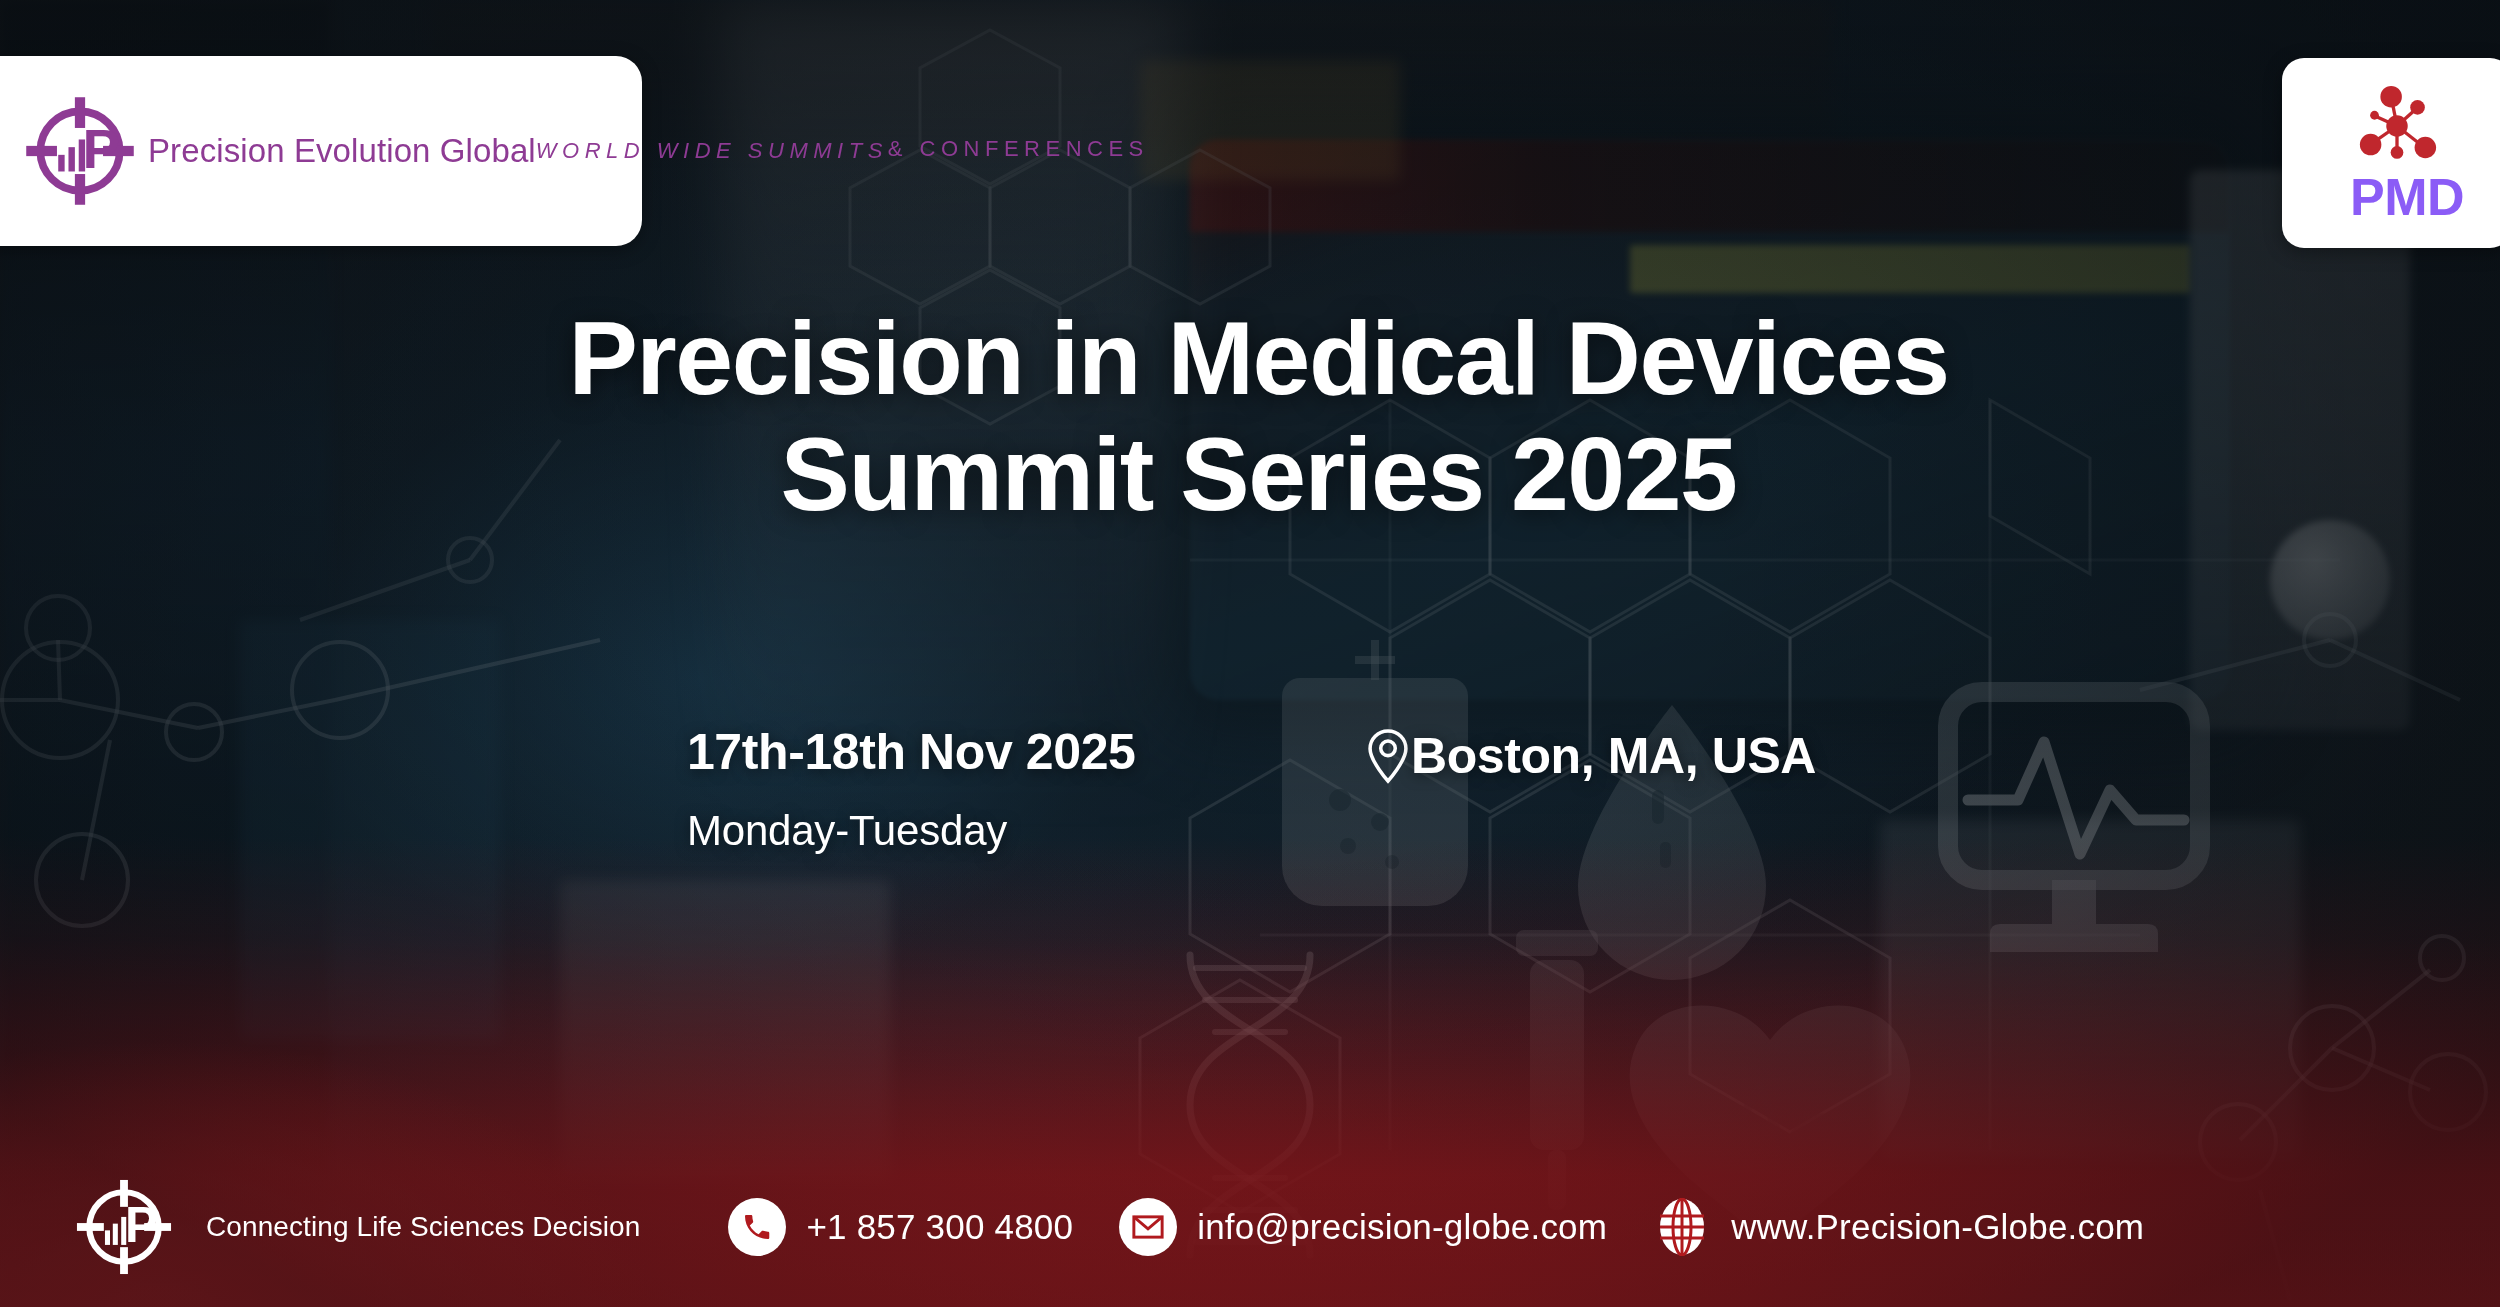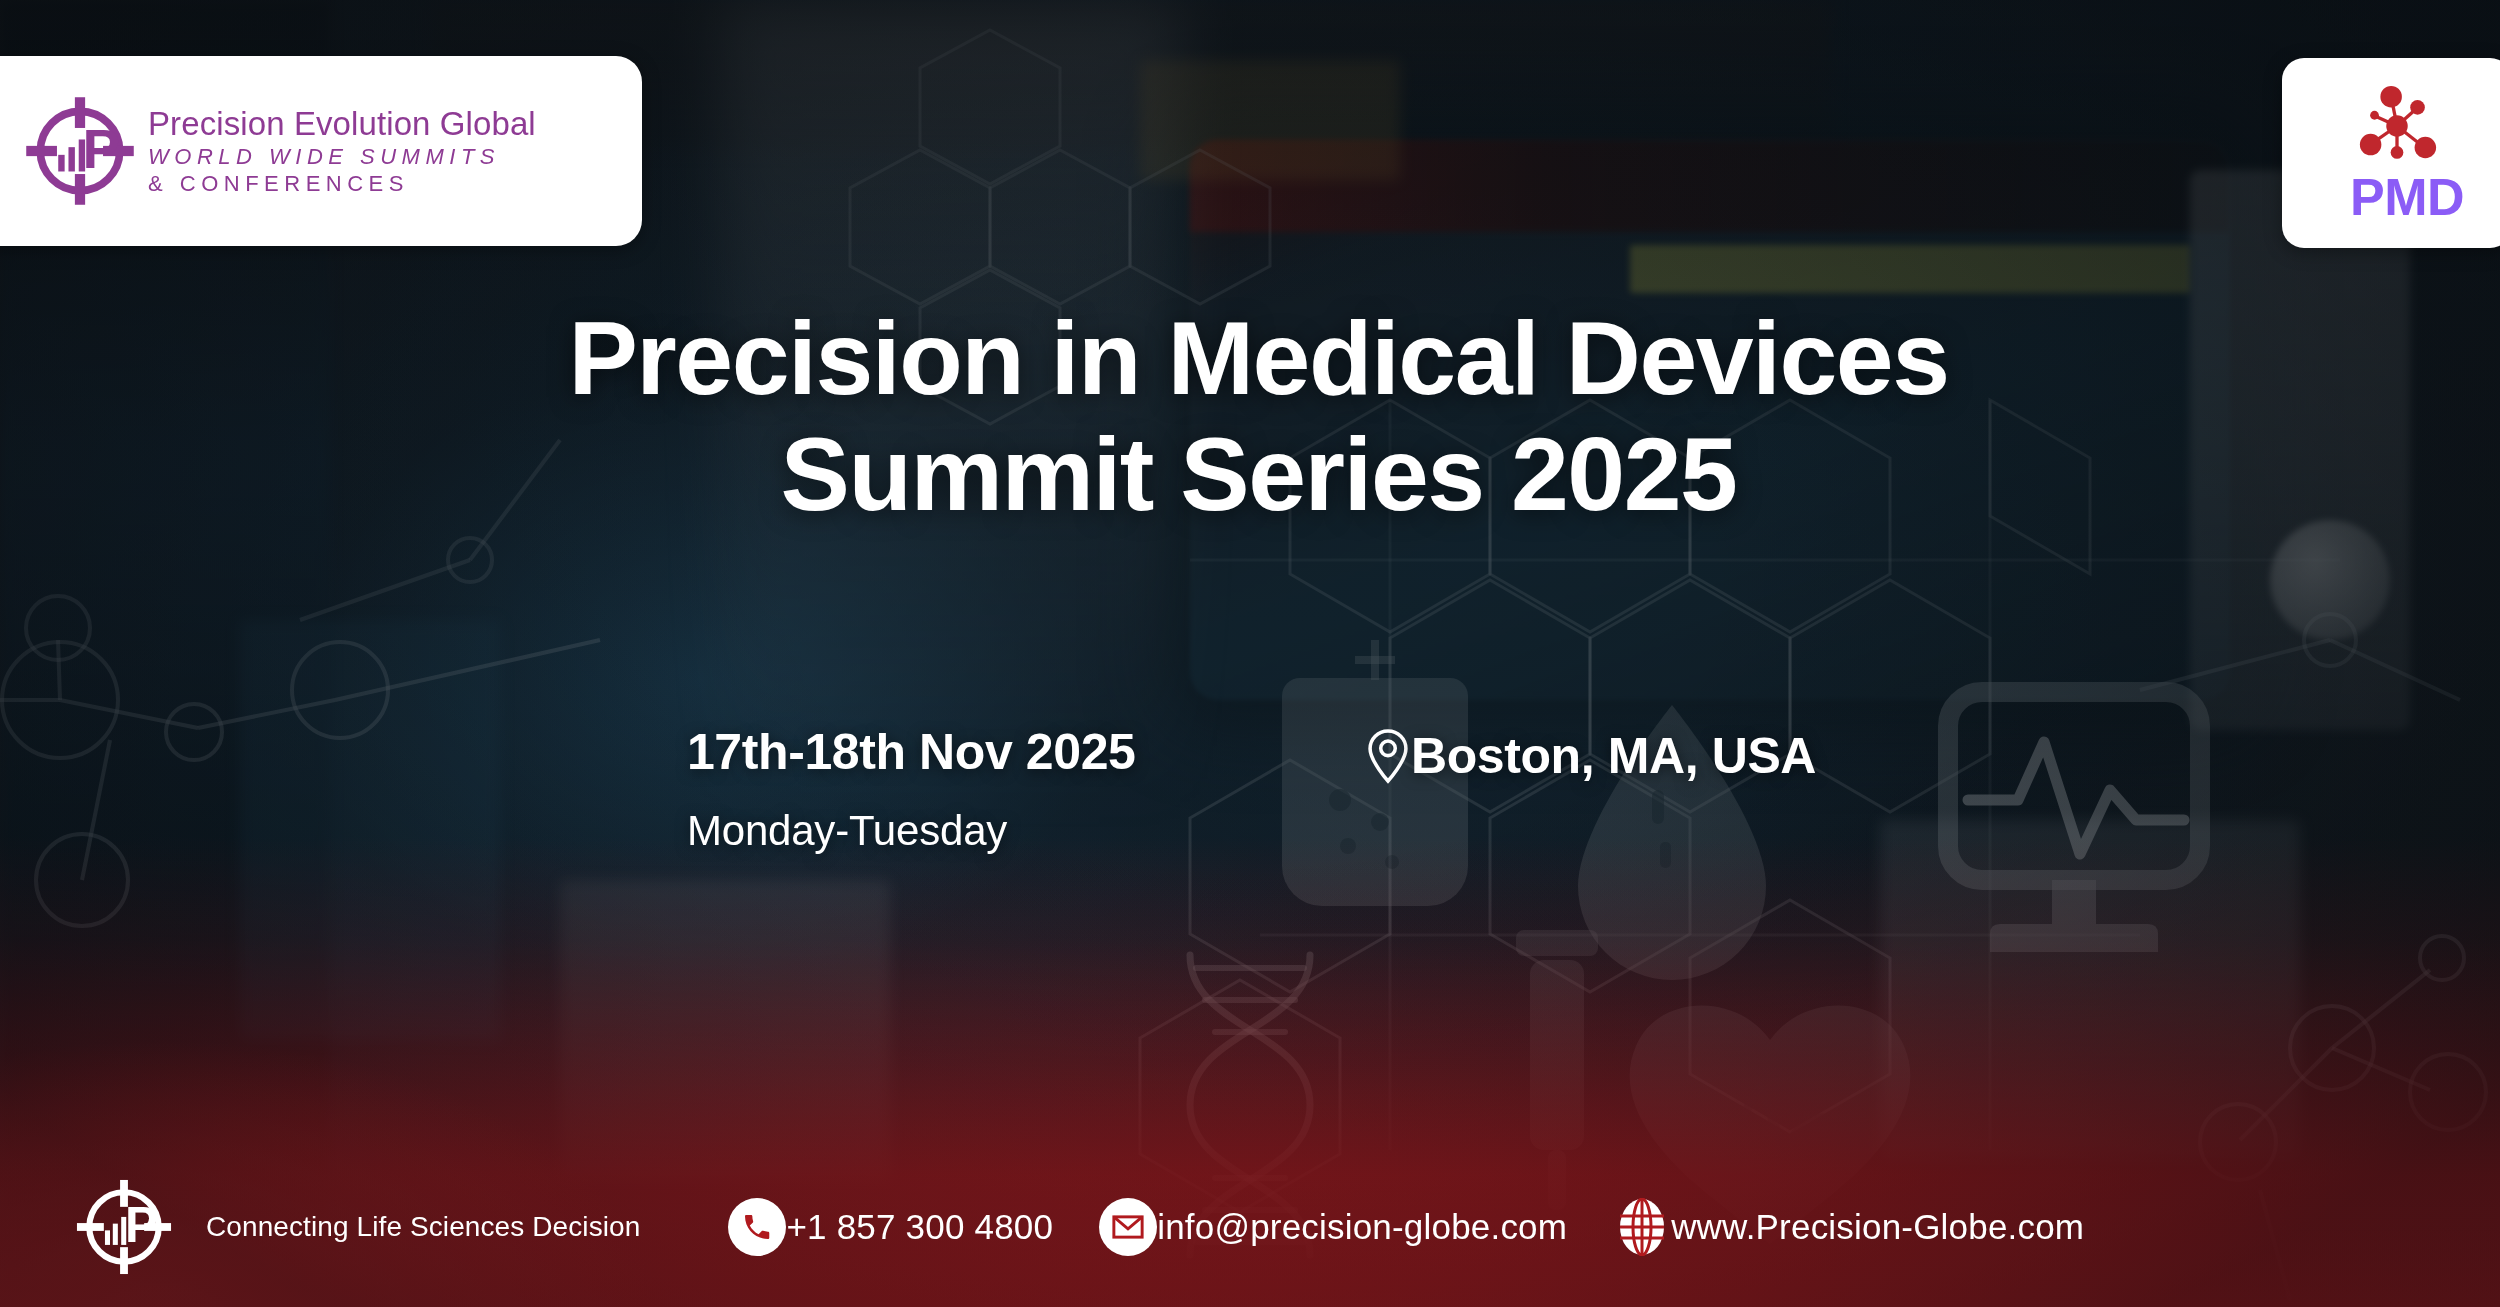--- a/index.html
+++ b/index.html
@@ -96,21 +96,21 @@
 
   
   .logo-card{
     position:absolute;left:-30px;top:56px;width:672px;height:190px;
     background:#ffffff;border-radius:26px;
     display:flex;align-items:center;gap:4px;
     padding-left:46px;box-sizing:border-box;
     box-shadow:0 4px 18px rgba(0,0,0,.35);
   }
   .peg-mark{width:128px;height:128px;flex:0 0 auto;}
-  .peg-text{display:flex;flex-direction:column;line-height:1.02;}
+  .peg-text{display:flex;flex-direction:row;line-height:1.02;}
   .peg-name{
     font-size:33px;color:#8e3b94;font-weight:400;letter-spacing:.1px;
     white-space:nowrap;
   }
   .peg-sub1{
     font-size:22px;color:#8e3b94;letter-spacing:5.5px;white-space:nowrap;margin-top:6px;font-style:italic;
   }
   .peg-sub2{
     font-size:22px;color:#8e3b94;letter-spacing:5.5px;white-space:nowrap;margin-top:4px;
   }
@@ -158,21 +158,21 @@
 
   
   .footer{
     position:absolute;left:0;right:0;bottom:0;height:160px;
     display:flex;align-items:center;
   }
   .footer-brand{display:flex;align-items:center;gap:26px;padding-left:68px;}
   .footer-mark{width:112px;height:112px;flex:0 0 auto;}
   .footer-tag{color:#fff;font-size:28px;line-height:1.34;letter-spacing:.1px;white-space:nowrap;}
   .footer-contacts{display:flex;align-items:center;gap:46px;margin-left:88px;}
-  .contact{display:flex;align-items:center;}
+  .contact{display:flex;align-items:center;gap:20px;}
   .contact-badge{
     width:58px;height:58px;border-radius:50%;background:#ffffff;
     display:flex;align-items:center;justify-content:center;flex:0 0 auto;
   }
   .contact-badge.plain{background:transparent;}
   .contact-text{color:#ffffff;font-size:35px;letter-spacing:.2px;white-space:nowrap;}
 </style>
 </head>
 <body>
 

